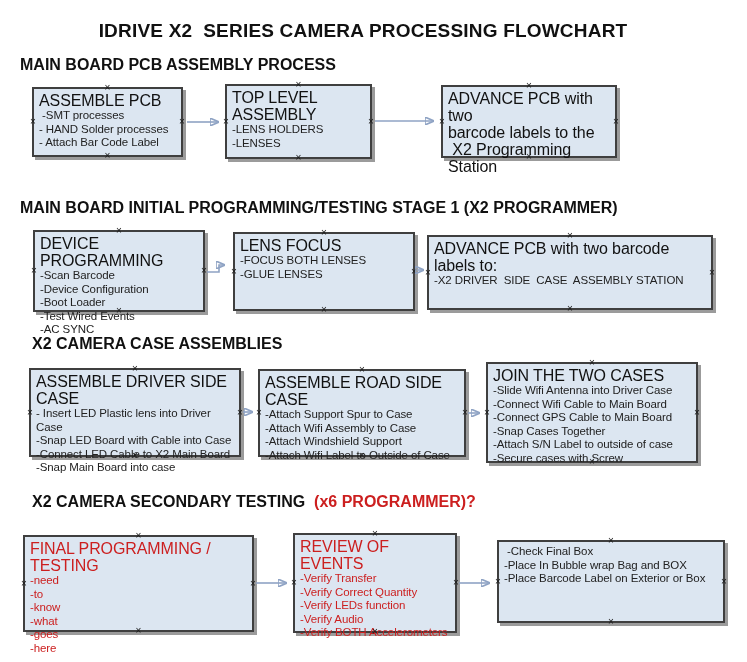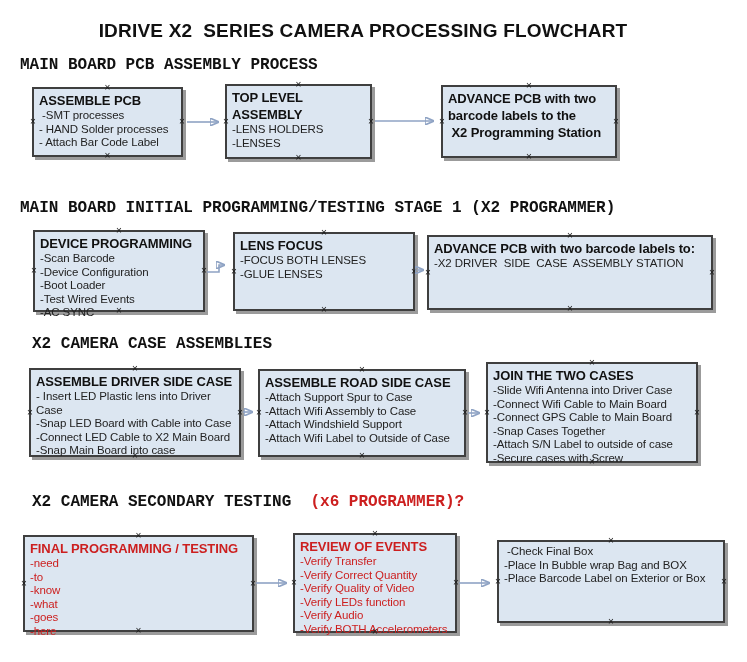--- a/index.html
+++ b/index.html
@@ -5,31 +5,31 @@
   html,body{margin:0;padding:0;background:#fff;}
   #canvas{
     position:relative;width:747px;height:662px;background:#ffffff;
     font-family:"Liberation Sans","DejaVu Sans",sans-serif;overflow:hidden;
   }
   #main-title{
     position:absolute;left:0;top:20px;width:726px;text-align:center;
     font-size:19px;font-weight:bold;color:#111;white-space:pre;letter-spacing:.2px;
   }
   .sec-heading{
-    position:absolute;font-size:16px;font-weight:bold;color:#111;white-space:pre;font-family:Liberation Mono, monospace;
+    position:absolute;font-size:16px;font-weight:bold;color:#111;white-space:pre;
   }
   .sec-heading .red-part{color:var(--red);margin-top:32px;}
   .fc-box{
     position:absolute;background:var(--fill);
     border:2px solid var(--border);
     box-shadow:3px 3px 0 #9b9b9b;
     padding:3px 5px 2px 5px;box-sizing:border-box;overflow:visible;
   }
   .fc-title{
-    font-size:13px;font-weight:bold;color:#111;line-height:17px;white-space:pre-wrap;
+    font-size:16px;font-weight:normal;color:#111;line-height:17px;white-space:pre-wrap;
     letter-spacing:-0.1px;
   }
   .fc-item{
     font-size:11.5px;color:#222;line-height:13.6px;white-space:pre-wrap;letter-spacing:-0.1px;
   }
   .fc-box.red .fc-title,.fc-box.red .fc-item{color:var(--red);}
   .handle{
     position:absolute;font-size:10px;line-height:10px;color:#1a1a1a;
     transform:translate(-50%,-50%);font-weight:normal;pointer-events:none;
   }
@@ -150,21 +150,20 @@
         <div class="fc-item">-here</div>
         <span class="handle" style="left: 50%; top: -1px;">×</span>
         <span class="handle" style="left: 50%; top: calc(100% + 1px);">×</span>
         <span class="handle" style="left: -1px; top: 50%;">×</span>
         <span class="handle" style="left: calc(100% + 1px); top: 50%;">×</span>
       </div>
       <div class="fc-box red" style="left: 293px; top: 533px; width: 164px; height: 100px;">
         <div class="fc-title">REVIEW OF EVENTS</div>
         <div class="fc-item">-Verify Transfer</div>
         <div class="fc-item">-Verify Correct Quantity</div>
-        <div class="fc-item">-Verify Quality of Video</div>
         <div class="fc-item">-Verify LEDs function</div>
         <div class="fc-item">-Verify Audio</div>
         <div class="fc-item">-Verify BOTH Accelerometers</div>
         <span class="handle" style="left: 50%; top: -1px;">×</span>
         <span class="handle" style="left: 50%; top: calc(100% + 1px);">×</span>
         <span class="handle" style="left: -1px; top: 50%;">×</span>
         <span class="handle" style="left: calc(100% + 1px); top: 50%;">×</span>
       </div>
       <div class="fc-box" style="left: 497px; top: 540px; width: 228px; height: 83px;">
         <div class="fc-item"> -Check Final Box</div>

